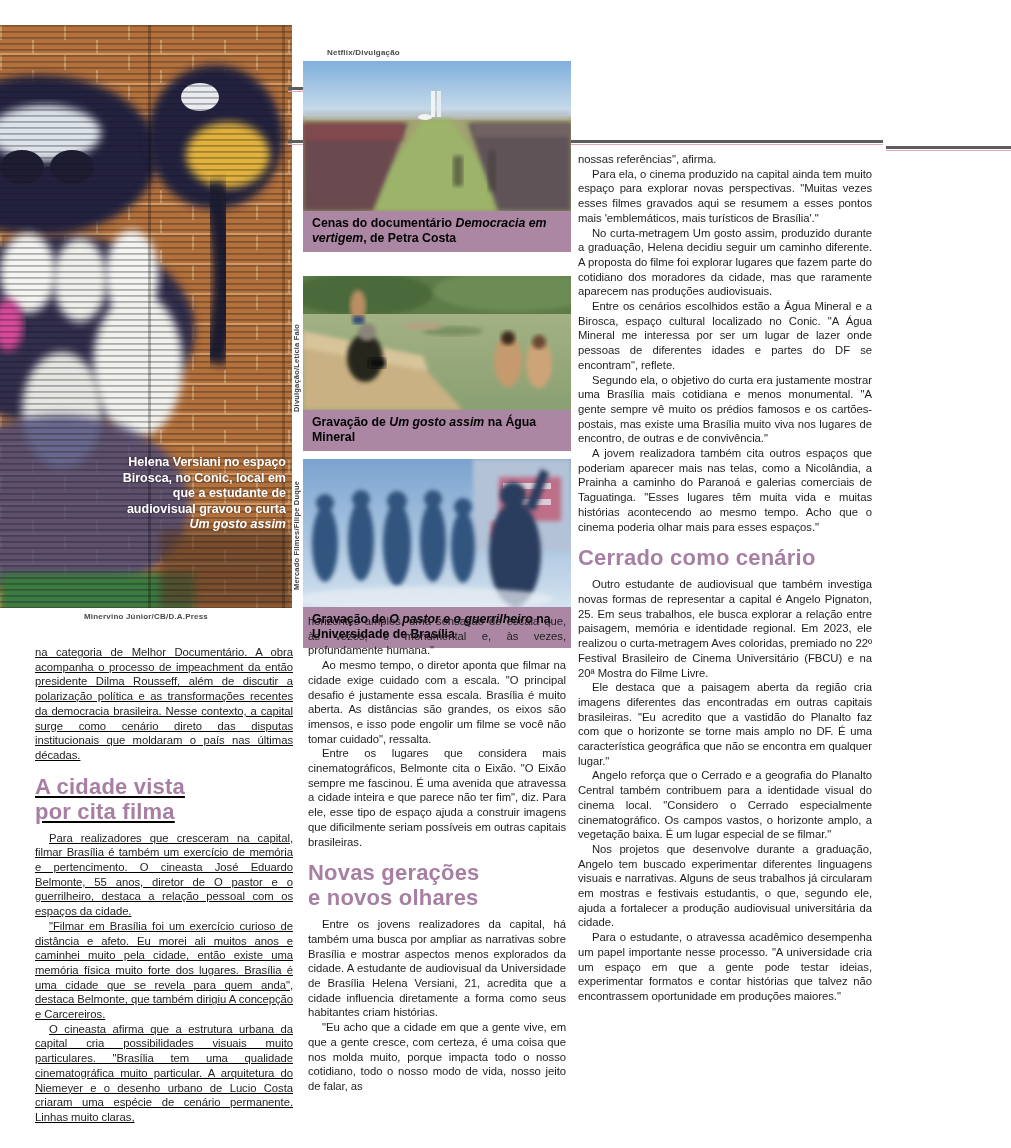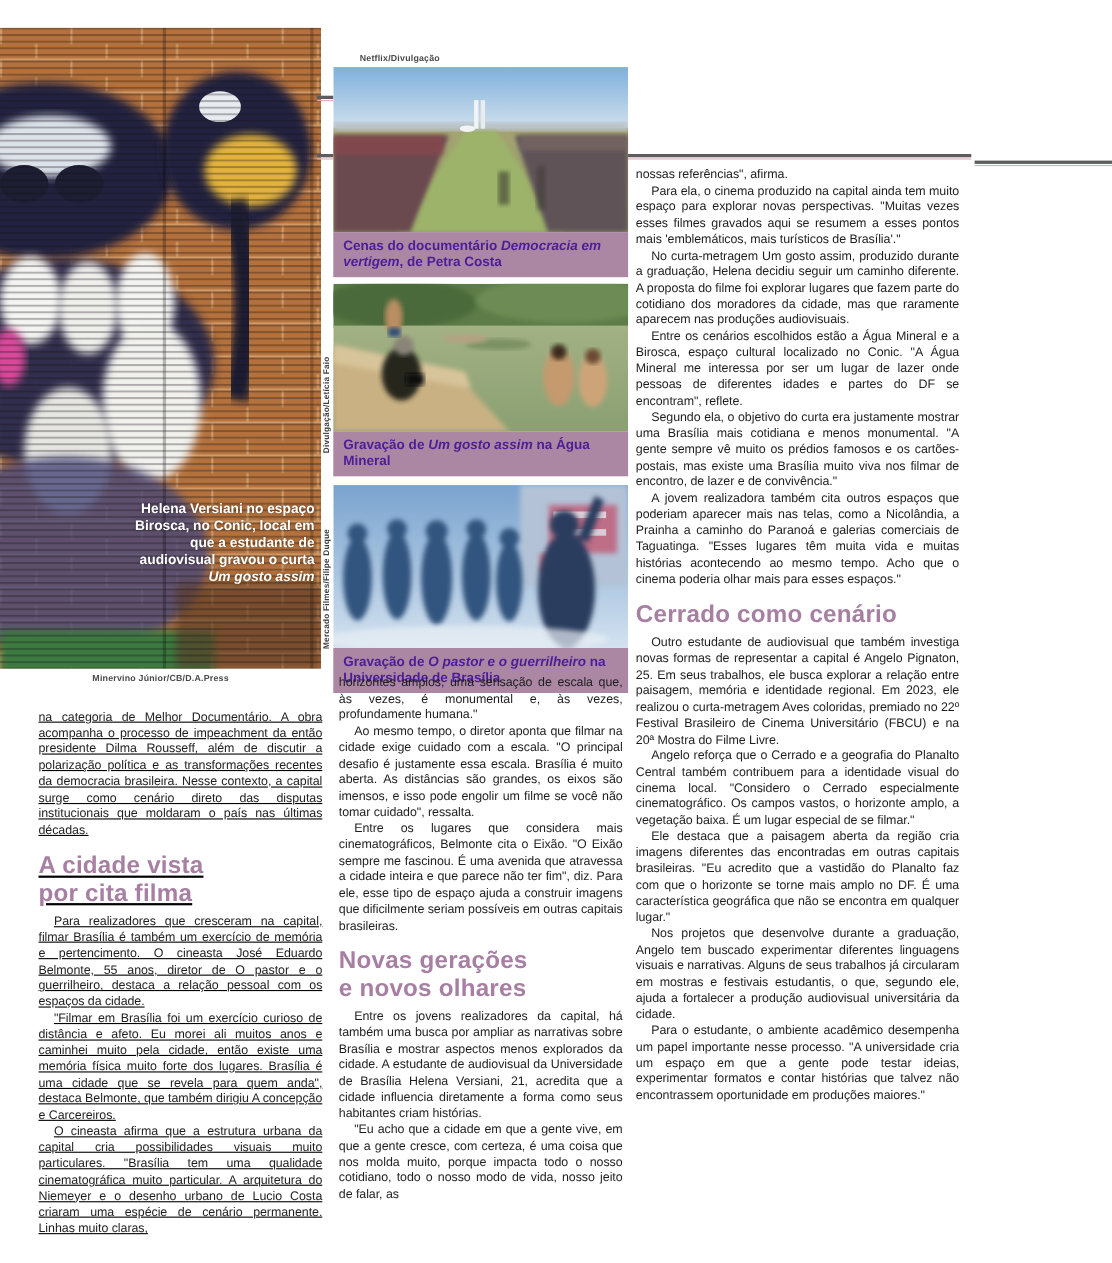--- a/index.html
+++ b/index.html
@@ -31,21 +31,21 @@
     position:absolute;left:0;top:612px;width:292px;text-align:center;
     font-size:8px;color:#4a4a4a;font-weight:bold;letter-spacing:0.2px;
   }
   
   #photo-col{position:absolute;left:303px;top:48px;width:268px;}
   #netflix-credit{font-size:8px;color:#4a4a4a;font-weight:bold;margin:0 0 4px 0;letter-spacing:0.2px;padding-left:24px;}
   figure{margin:0;padding:0;}
   .photo-fig{width:268px;}
   .photo-fig svg{display:block;}
   .caption-bar{
-    background:#ab87a4;color:#4c1d95;font-weight:bold;font-size:12.3px;
+    background:#ab87a4;color:#000000;font-weight:bold;font-size:12.3px;
     line-height:15px;padding:5px 2px 6px 9px;
   }
   .caption-bar .it{font-style:italic;}
   .vcredit{
     position:absolute;font-size:7.5px;color:#3d3d3d;font-weight:bold;
     writing-mode:vertical-rl;transform:rotate(180deg);letter-spacing:0.2px;
     white-space:nowrap;
   }
   #vcredit-2{left:292px;top:262px;height:150px;}
   #vcredit-3{left:292px;top:430px;height:160px;}
@@ -141,21 +141,21 @@
       <rect x="170" y="62" width="98" height="14" fill="#7a6a66" opacity="0.7" filter="url(#pblur)"></rect>
       <rect x="128" y="30" width="4" height="26" fill="#f2f4f4"></rect>
       <rect x="134" y="30" width="4" height="26" fill="#e8ecec"></rect>
       <ellipse cx="122" cy="56" rx="7" ry="3" fill="#f2f4f4"></ellipse>
       <rect x="150" y="95" width="10" height="30" fill="#3a3a32" opacity="0.6" filter="url(#pblur)"></rect>
       <rect x="185" y="90" width="8" height="40" fill="#3a3a32" opacity="0.5" filter="url(#pblur)"></rect>
     </svg>
     <figcaption class="caption-bar"><span>Cenas do documentário </span><span class="it">Democracia em vertigem</span><span>, de Petra Costa</span></figcaption>
   </figure>
 
-  <figure class="photo-fig" style="margin-top:6px">
+  <figure class="photo-fig" style="margin-top:24px">
     <svg width="268" height="134" viewBox="0 0 268 134">
       <defs>
         <linearGradient id="water2" x1="0" y1="0" x2="0" y2="1">
           <stop offset="0" stop-color="#a3b184"></stop>
             <stop offset="1" stop-color="#8aa072"></stop>
         </linearGradient>
         <filter id="pblur2">
             <feGaussianBlur stdDeviation="2.2"></feGaussianBlur>
           </filter>
       </defs>
@@ -242,21 +242,21 @@
 e novos olhares</h2>
   <p class="ind">Entre os jovens realizadores da capital, há também uma busca por ampliar as narrativas sobre Brasília e mostrar aspectos menos explorados da cidade. A estudante de audiovisual da Universidade de Brasília Helena Versiani, 21, acredita que a cidade influencia diretamente a forma como seus habitantes criam histórias.</p>
   <p class="ind">"Eu acho que a cidade em que a gente vive, em que a gente cresce, com certeza, é uma coisa que nos molda muito, porque impacta todo o nosso cotidiano, todo o nosso modo de vida, nosso jeito de falar, as</p>
 </div>
 
 <div id="col3" class="bodycol">
   <p>nossas referências", afirma.</p>
   <p class="ind">Para ela, o cinema produzido na capital ainda tem muito espaço para explorar novas perspectivas. "Muitas vezes esses filmes gravados aqui se resumem a esses pontos mais 'emblemáticos, mais turísticos de Brasília'."</p>
   <p class="ind">No curta-metragem Um gosto assim, produzido durante a graduação, Helena decidiu seguir um caminho diferente. A proposta do filme foi explorar lugares que fazem parte do cotidiano dos moradores da cidade, mas que raramente aparecem nas produções audiovisuais.</p>
   <p class="ind">Entre os cenários escolhidos estão a Água Mineral e a Birosca, espaço cultural localizado no Conic. "A Água Mineral me interessa por ser um lugar de lazer onde pessoas de diferentes idades e partes do DF se encontram", reflete.</p>
-  <p class="ind">Segundo ela, o objetivo do curta era justamente mostrar uma Brasília mais cotidiana e menos monumental. "A gente sempre vê muito os prédios famosos e os cartões-postais, mas existe uma Brasília muito viva nos filmar de encontro, de lazer e de convivência."</p>
+  <p class="ind">Segundo ela, o objetivo do curta era justamente mostrar uma Brasília mais cotidiana e menos monumental. "A gente sempre vê muito os prédios famosos e os cartões-postais, mas existe uma Brasília muito viva nos lugares de encontro, de outras e de convivência."</p>
   <p class="ind">A jovem realizadora também cita outros espaços que poderiam aparecer mais nas telas, como a Nicolândia, a Prainha a caminho do Paranoá e galerias comerciais de Taguatinga. "Esses lugares têm muita vida e muitas histórias acontecendo ao mesmo tempo. Acho que o cinema poderia olhar mais para esses espaços."</p>
   <h2 class="col-heading">Cerrado como cenário</h2>
   <p class="ind">Outro estudante de audiovisual que também investiga novas formas de representar a capital é Angelo Pignaton, 25. Em seus trabalhos, ele busca explorar a relação entre paisagem, memória e identidade regional. Em 2023, ele realizou o curta-metragem Aves coloridas, premiado no 22º Festival Brasileiro de Cinema Universitário (FBCU) e na 20ª Mostra do Filme Livre.</p>
+  <p class="ind">Ele destaca que a paisagem aberta da região cria imagens diferentes das encontradas em outras capitais brasileiras. "Eu acredito que a vastidão do Planalto faz com que o horizonte se torne mais amplo no DF. É uma característica geográfica que não se encontra em qualquer lugar."</p>
   <p class="ind">Angelo reforça que o Cerrado e a geografia do Planalto Central também contribuem para a identidade visual do cinema local. "Considero o Cerrado especialmente cinematográfico. Os campos vastos, o horizonte amplo, a vegetação baixa. É um lugar especial de se filmar."</p>
-  <p class="ind">Ele destaca que a paisagem aberta da região cria imagens diferentes das encontradas em outras capitais brasileiras. "Eu acredito que a vastidão do Planalto faz com que o horizonte se torne mais amplo no DF. É uma característica geográfica que não se encontra em qualquer lugar."</p>
   <p class="ind">Nos projetos que desenvolve durante a graduação, Angelo tem buscado experimentar diferentes linguagens visuais e narrativas. Alguns de seus trabalhos já circularam em mostras e festivais estudantis, o que, segundo ele, ajuda a fortalecer a produção audiovisual universitária da cidade.</p>
-  <p class="ind">Para o estudante, o ambiente acadêmico desempenha um papel importante nesse processo. "A universidade cria um espaço em que a gente pode testar ideias, experimentar formatos e contar histórias que talvez não encontrassem oportunidade em produções maiores."</p>
+  <p class="ind">Para o estudante, o atravessa acadêmico desempenha um papel importante nesse processo. "A universidade cria um espaço em que a gente pode testar ideias, experimentar formatos e contar histórias que talvez não encontrassem oportunidade em produções maiores."</p>
 </div>
 
 </body></html>

